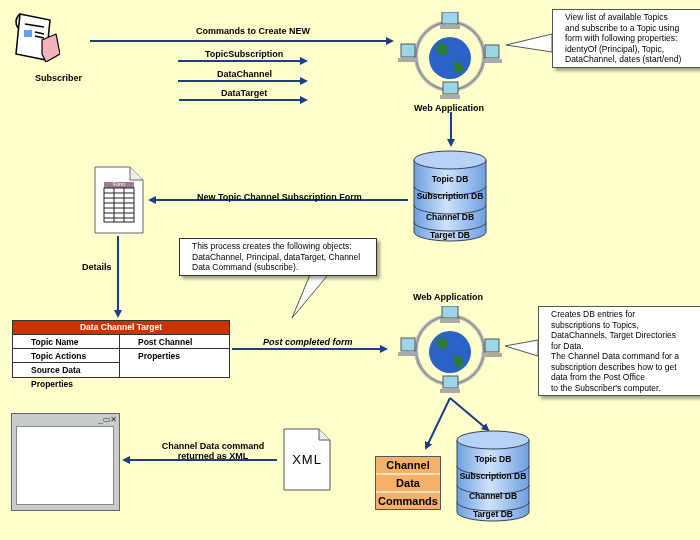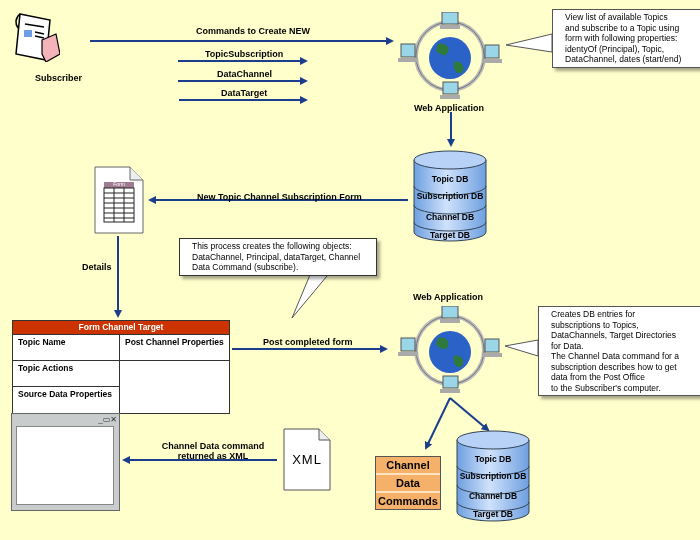--- a/index.html
+++ b/index.html
@@ -8,21 +8,21 @@
   .abs { position:absolute; }
   .lbl { position:absolute; font-size:9px; font-weight:bold; color:#000; white-space:nowrap; }
   .center { text-align:center; }
   .callout { position:absolute; background:#fff; border:1px solid #555; font-size:8.5px; line-height:10.5px;
              padding:2px 12px; box-shadow:3px 3px 3px rgba(0,0,0,0.35); color:#000; }
   svg.wires { position:absolute; left:0; top:0; }
   .dctable { position:absolute; left:12px; top:320px; width:216px; border:1px solid #333; background:#fff;
              font-size:8.5px; font-weight:bold; }
   .dchead { background:#cc3300; color:#fff; text-align:center; height:13px; line-height:13px; border-bottom:1px solid #333; }
   .dcrow { display:flex; }
-  .dccell { height:26px; line-height:14px; padding-left:5px; box-sizing:border-box; }
+  .dccell { height:14px; line-height:14px; padding-left:18px; box-sizing:border-box; }
   .cdc { position:absolute; left:375px; top:456px; width:64px; border:1px solid #555; background:#f5b06a;
          font-size:11px; font-weight:bold; text-align:center; }
   .cdc div { height:16px; line-height:16px; border-bottom:2px solid #fde3bf; }
   .cdc div:last-child { border-bottom:none; }
   .db { position:absolute; width:76px; }
   .db .dblbl { position:absolute; left:0; width:76px; text-align:center; font-size:8.5px; font-weight:bold; color:#000; }
   .win { position:absolute; left:11px; top:413px; width:107px; height:96px; background:#c8cccc; border:1px solid #666; }
   .win .client { position:absolute; left:4px; top:12px; width:96px; height:77px; background:#fff; border:1px solid #888; }
   .win .tb { position:absolute; right:2px; top:1px; font-size:8px; line-height:9px; color:#333; }
   .xmldoc { position:absolute; left:283px; top:428px; width:48px; height:63px; }
@@ -148,34 +148,34 @@
 
 <div class="lbl" style="left:82px;top:262px;">Details</div>
 
 <div class="callout" style="left:179px;top:238px;width:172px;border-color:#333;">
   <div>This process creates the following objects:</div>
   <div>DataChannel, Principal, dataTarget, Channel</div>
   <div>Data Command (subscribe).</div>
 </div>
 
 <div class="dctable">
-  <div class="dchead">Form Channel Target</div>
+  <div class="dchead">Data Channel Target</div>
   <div class="dcrow">
     <div style="width:106px;border-right:1px solid #333;">
       <div class="dccell" style="border-bottom:1px solid #333;">Topic Name</div>
       <div class="dccell" style="border-bottom:1px solid #333;">Topic Actions</div>
       <div class="dccell">Source Data Properties</div>
     </div>
     <div style="flex:1;">
       <div class="dccell" style="border-bottom:1px solid #333;">Post Channel Properties</div>
     </div>
   </div>
 </div>
 
-<div class="lbl" style="left:263px;top:337px;">Post completed form</div>
+<div class="lbl" style="left:263px;top:337px;font-style:italic;">Post completed form</div>
 
 <div class="lbl" style="left:413px;top:292px;">Web Application</div>
 <div class="abs" style="left:398px;top:306px;width:104px;height:88px;">
   <svg width="104" height="88" viewBox="0 0 104 88">
     <circle cx="52" cy="44" r="34" fill="none" stroke="#bbb" stroke-width="4"></circle>
     <circle cx="52" cy="44" r="34" fill="none" stroke="#777" stroke-width="1"></circle>
     <circle cx="52" cy="46" r="21" fill="#2a62c8"></circle>
     <path d="M40,32 C46,30 52,34 50,40 C48,46 40,42 38,38 Z M56,50 C62,48 68,54 64,60 C60,64 54,58 56,50 Z" fill="#2f7a3a"></path>
     <g fill="#9bd6e8" stroke="#555" stroke-width="1">
       <rect x="44" y="0" width="16" height="12"></rect>

